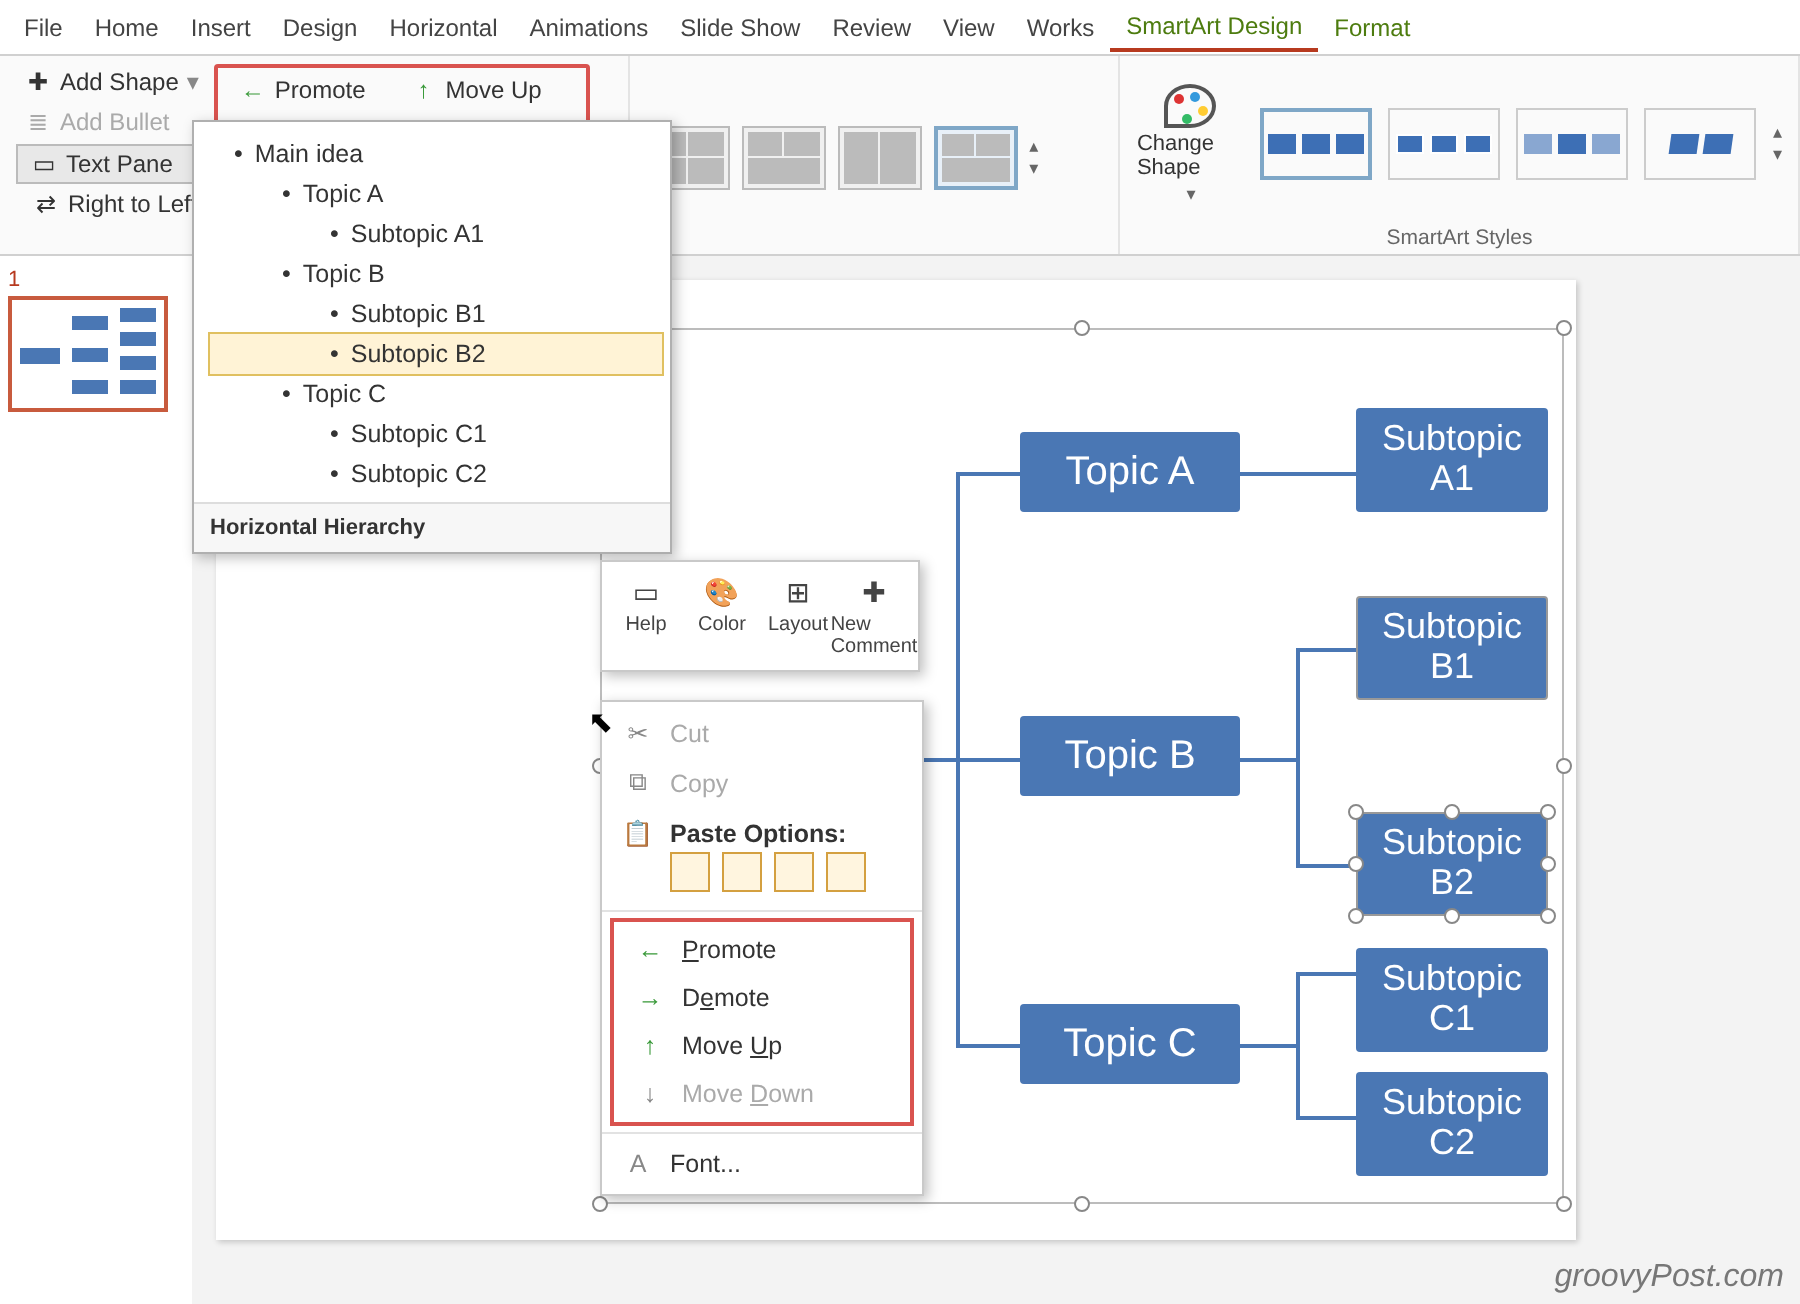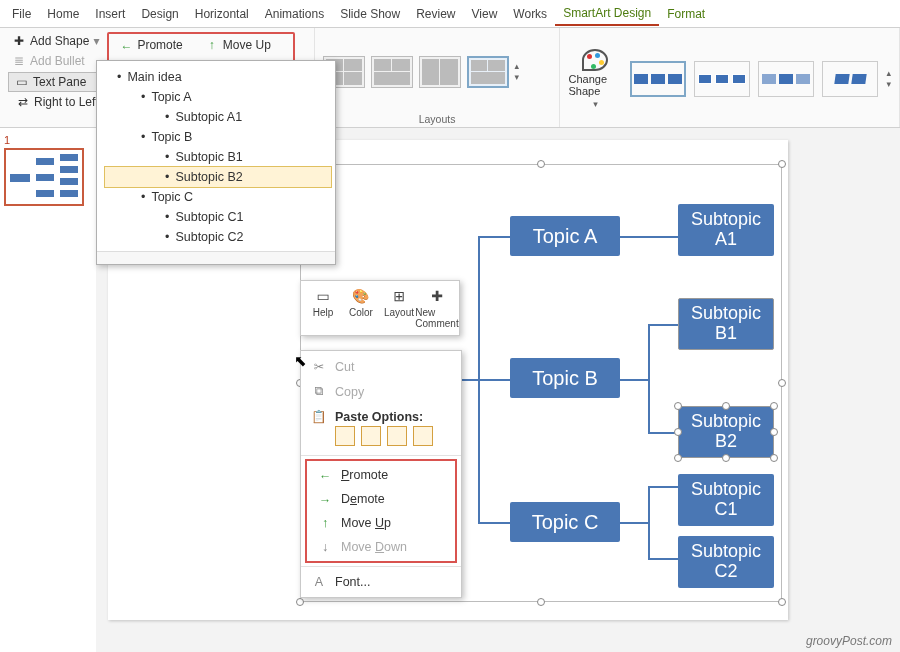--- a/index.html
+++ b/index.html
@@ -70,21 +70,21 @@
   
   .ctxmenu { position:absolute; left:300px; top:224px; width:162px; background:#fff; border:1px solid #c9c9c9; box-shadow:2px 2px 6px rgba(0,0,0,.25); z-index:8; padding:3px 0; }
   .cm-item { display:flex; align-items:center; gap:8px; padding:5px 10px; font-size:12.5px; color:#333; }
   .cm-item.disabled { color:#aaa; }
   .cm-item .ci { width:16px; text-align:center; color:#888; }
   .cm-sep { height:1px; background:#e2e2e2; margin:3px 0; }
   .paste-row { display:flex; gap:6px; padding:2px 10px 6px 34px; }
   .paste-row span { width:20px; height:20px; border:1px solid #d4a040; background:#fff5df; display:inline-block; }
   .cm-redbox { border:2px solid #d9534f; margin:2px 4px; padding:2px 0; }
 
-  .watermark { position:absolute; right:8px; bottom:4px; font-style:italic; color:#777; font-size:12px; z-index:20;}
+  .watermark { position:absolute; right:8px; bottom:4px; font-style:italic; color:#777; font-size:16px; z-index:20;}
   .cursor { position:absolute; left:294px; top:228px; z-index:40; font-size:15px; color:#000; }
 
   .palette-ico { width:26px; height:22px; border-radius:50% 50% 50% 0; border:2px solid #555; position:relative; }
   .palette-ico::after{content:""; position:absolute; left:3px; top:3px; width:5px;height:5px;border-radius:50%; background:#d33; box-shadow:8px -1px 0 #39d, 12px 6px 0 #fc3, 4px 10px 0 #3b6;}
 </style>
 </head>
 <body>
 
 <div class="menubar">
   <div class="mitem">File</div>
@@ -172,21 +172,20 @@
           <div></div>
           <div></div>
         </div>
       <div class="layout-thumb sel">
           <div></div>
           <div></div>
           <div></div>
         </div>
       <div style="display:flex;flex-direction:column;font-size:9px;color:#666;gap:1px">▴<div>▾</div></div>
     </div>
-    <div class="group-label">Layouts</div>
   </div>
 
   <div class="group" style="flex:1">
     <div class="group-body" style="align-items:center;gap:8px;">
       <div class="bigbtn">
         <div class="palette-ico"></div>
         <span>Change Shape</span>
           <span style="font-size:9px;color:#666">▾</span>
       </div>
       <div class="style-thumb sel">
@@ -203,20 +202,21 @@
           <span style="opacity:.6"></span>
           <span></span>
           <span style="opacity:.6"></span>
         </div>
       <div class="style-thumb">
           <span style="transform:skewX(-8deg)"></span>
           <span style="transform:skewX(-8deg)"></span>
         </div>
       <div style="display:flex;flex-direction:column;font-size:9px;color:#666;gap:1px">▴<div>▾</div></div>
     </div>
+    <div class="group-label">SmartArt Styles</div>
   </div>
 </div>
 
 <div class="stage">
   <div class="thumbs">
     <div class="slidenum">1</div>
     <div class="slide-thumb">
       <div class="mini" style="left:4px;top:24px;width:20px;height:8px"></div>
       <div class="mini" style="left:30px;top:8px;width:18px;height:7px"></div>
       <div class="mini" style="left:30px;top:24px;width:18px;height:7px"></div>
@@ -305,20 +305,21 @@
         <span>Topic C</span>
       </div>
     <div class="tp-item l3">
         <span>Subtopic C1</span>
       </div>
     <div class="tp-item l3">
         <span>Subtopic C2</span>
       </div>
   </div>
   <div class="tp-footer">
+    <div class="title">Horizontal Hierarchy</div>
   </div>
 </div>
 
 <div class="minitb" style="top:280px;">
   <div class="mb">
       <div class="ic">▭</div>
       <span>Help</span>
     </div>
   <div class="mb">
       <div class="ic">🎨</div>

